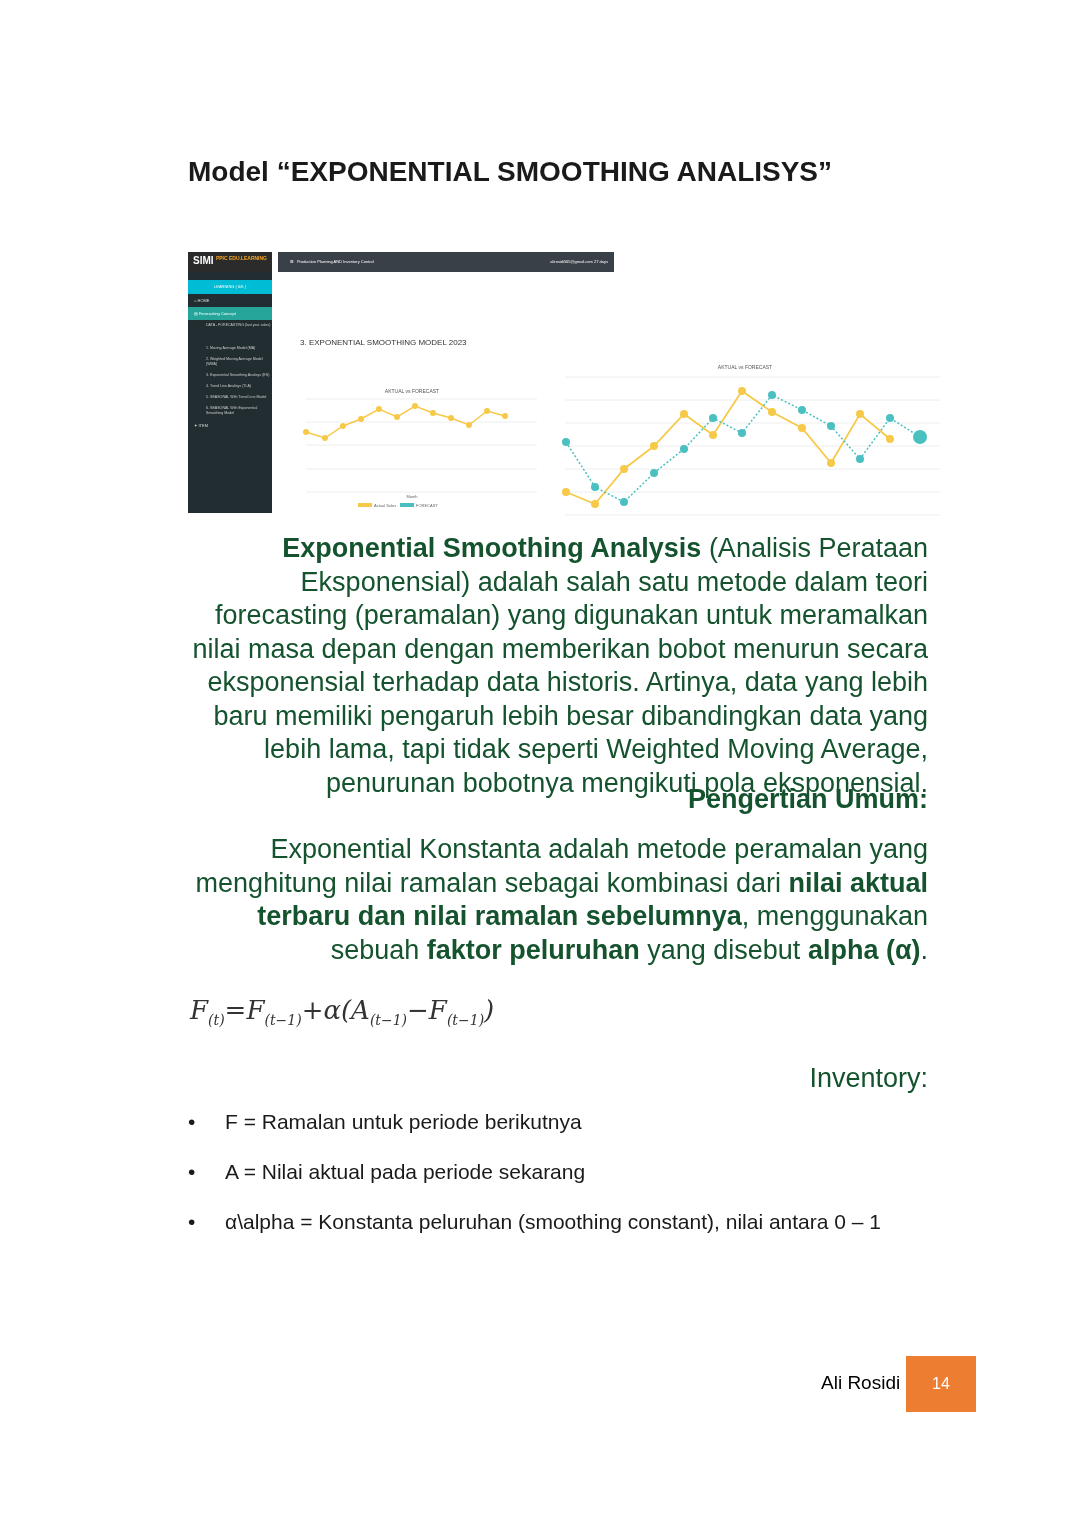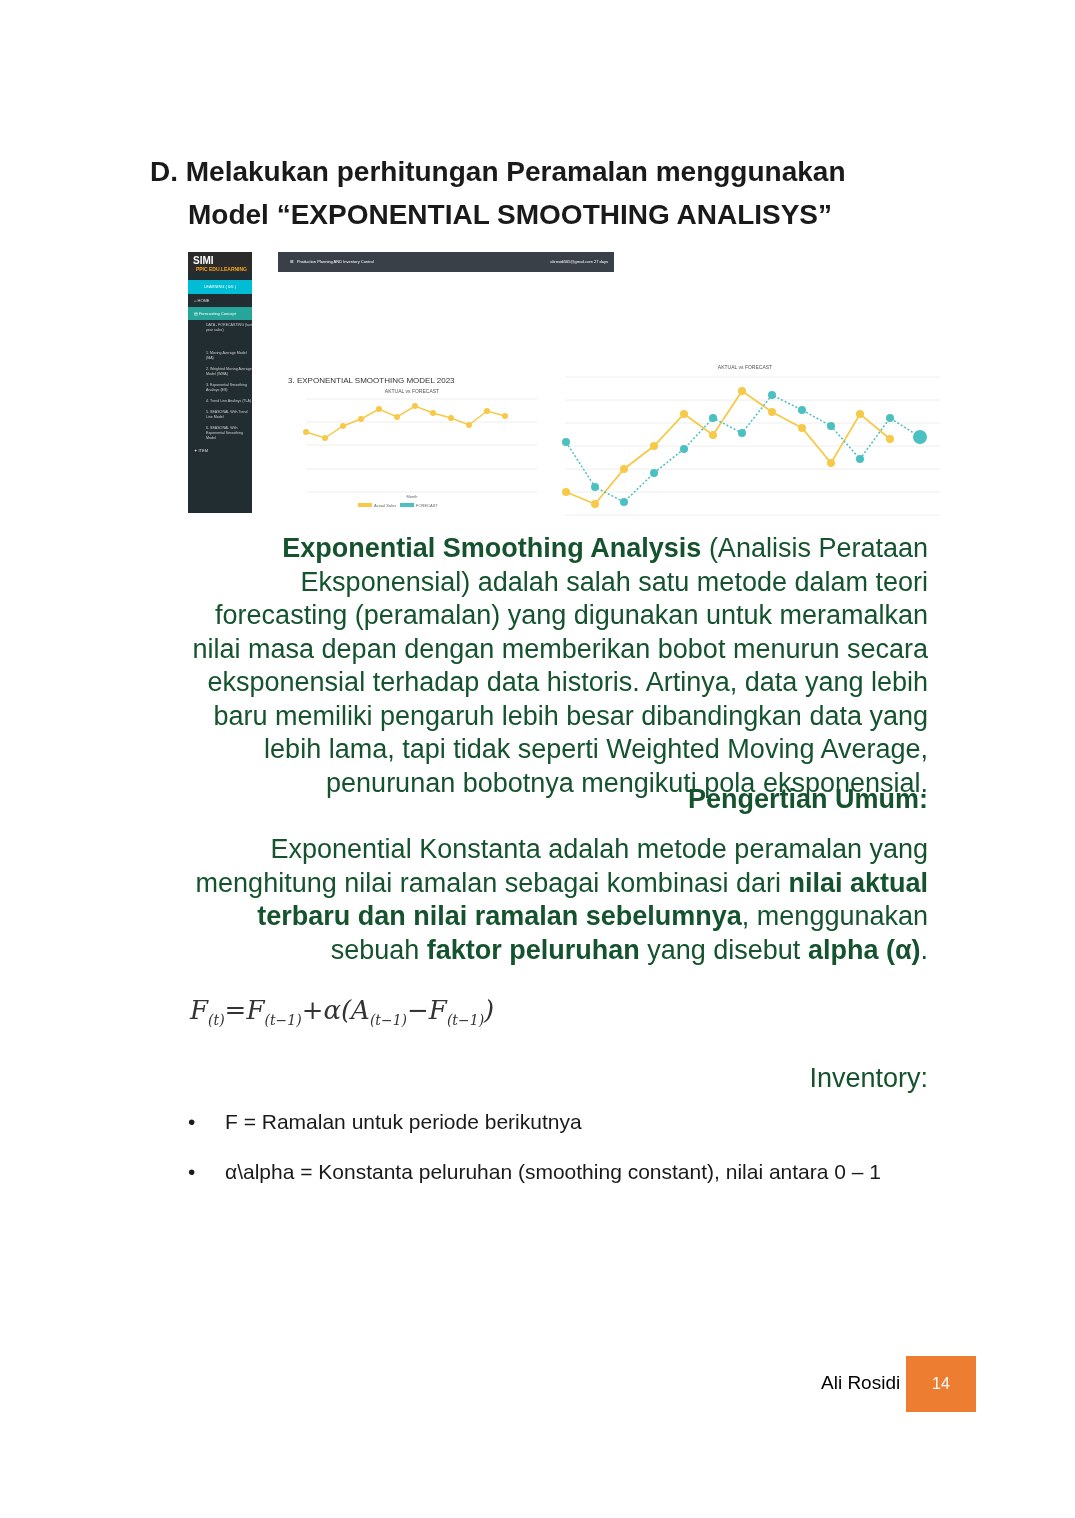--- a/index.html
+++ b/index.html
@@ -1,48 +1,47 @@
 <!DOCTYPE html>
 <html><head>
 <meta charset="utf-8">
 <style>
   * { box-sizing: border-box; margin: 0; padding: 0; }
   body { width: 1075px; height: 1518px; background: #fff; font-family: "Liberation Sans", sans-serif; color: #1a1a1a; position: relative; overflow: hidden; }
   .heading { position: absolute; left: 150px; top: 150px; font-size: 28px; font-weight: bold; line-height: 43px; }
   .heading .l2 { padding-left: 38px; display: block; }
   .shot { position: absolute; left: 188px; top: 252px; width: 426px; height: 261px; background: #fff; }
-  .sb { position: absolute; left: 0; top: 0; width: 64px; height: 261px; background: #222d32; }
+  .sb { position: absolute; left: 0; top: 0; width: 84px; height: 261px; background: #222d32; }
   .sb-logo { height: 20px; background: #2b2b2b; color: #fff; font-size: 10px; font-weight: bold; padding: 3px 5px; }
   .sb-logo .pp { color: #f5a623; font-size: 5px; float: right; }
   .sb-learn { height: 14px; margin-top: 8px; background: #00bcd4; color: #fff; font-size: 4px; text-align: center; line-height: 14px; }
   .sb-item { font-size: 4px; color: #ddd; padding: 4px 6px; }
   .sb-item.active { background: #26a69a; color: #fff; }
   .sb-sub { font-size: 3.6px; color: #ccc; padding: 3px 0 3px 18px; line-height: 5px; }
   .top { position: absolute; left: 90px; top: 0; width: 336px; height: 20px; background: #3a4047; color: #fff; font-size: 4px; line-height: 20px; padding-left: 12px; }
   .top .mail { position: absolute; right: 6px; top: 0; }
   .banner { position: absolute; left: 98px; top: 22px; width: 326px; height: 40px; background: #00bcd4; color: #fff; padding: 12px 6px; }
   .banner .t { font-size: 8px; }
   .banner .s { font-size: 4px; margin-top: 4px; }
-  .sec-title { position: absolute; left: 100px; top: 86px; font-size: 8px; color: #333; margin-top: 38px; }
+  .sec-title { position: absolute; left: 112px; top: 86px; font-size: 8px; color: #333; }
   .chart { position: absolute; background: #fff; }
   .para { position: absolute; left: 188px; width: 740px; font-size: 27px; line-height: 33.5px; color: #14532d; text-align: right; }
   .bold { font-weight: bold; }
   .formula { position: absolute; left: 190px; top: 995px; font-family: "DejaVu Serif", serif; font-style: italic; font-size: 26px; color: #333; }
   .formula sub { font-size: 14px; }
   ul.ket { position: absolute; left: 188px; top: 1110px; list-style: none; font-size: 21px; }
   ul.ket li { height: 50px; position: relative; padding-left: 37px; }
   ul.ket li:before { content: "•"; position: absolute; left: 0; }
   .footer-name { position: absolute; left: 821px; top: 1372px; font-size: 19px; color: #000000; }
   .page-num { position: absolute; left: 906px; top: 1356px; width: 70px; height: 56px; background: #ed7d31; color: #fff; font-size: 16px; text-align: center; line-height: 56px; }
 </style>
 </head>
 <body>
 
 <div class="heading">
-  <span>D. Melakukan perhitungan Peramalan menggunakan</span>
   <span class="l2">Model “EXPONENTIAL SMOOTHING ANALISYS”</span>
 </div>
 
 <div class="shot">
   <div class="sb">
     <div class="sb-logo"><span>SIMI</span><span class="pp">PPIC EDU.LEARNING</span></div>
     <div class="sb-learn">LEARNING ( 6/6 )</div>
     <div class="sb-item">⌂ <span>HOME</span></div>
     <div class="sb-item active">▤ <span>Forecasting Concept</span></div>
     <div class="sb-sub">DATA - FORECASTING (last year sales)</div>
@@ -136,17 +135,18 @@
 
 <div class="para" style="top:532px"><span class="bold">Exponential Smoothing Analysis</span><span> (Analisis Perataan Eksponensial) adalah salah satu metode dalam teori forecasting (peramalan) yang digunakan untuk meramalkan nilai masa depan dengan memberikan bobot menurun secara eksponensial terhadap data historis. Artinya, data yang lebih baru memiliki pengaruh lebih besar dibandingkan data yang lebih lama, tapi tidak seperti Weighted Moving Average, penurunan bobotnya mengikuti pola eksponensial.</span></div>
 <div class="para bold" style="top:783px">Pengertian Umum:</div>
 <div class="para" style="top:833px"><span>Exponential Konstanta adalah metode peramalan yang menghitung nilai ramalan sebagai kombinasi dari </span><span class="bold">nilai aktual terbaru dan nilai ramalan sebelumnya</span><span>, menggunakan sebuah </span><span class="bold">faktor peluruhan</span><span> yang disebut </span><span class="bold">alpha (α)</span><span>.</span></div>
 
 <div class="formula">F<sub>(t)</sub>=F<sub>(t−1)</sub>+α(A<sub>(t−1)</sub>−F<sub>(t−1)</sub>)</div>
 
 <div class="para" style="top:1062px">Inventory:</div>
 <ul class="ket">
   <li>F = Ramalan untuk periode berikutnya</li>
+  <li>A = Nilai aktual pada periode sekarang</li>
   <li>α\alpha = Konstanta peluruhan (smoothing constant), nilai antara 0 – 1</li>
 </ul>
 
 <div class="footer-name">Ali Rosidi</div>
 <div class="page-num">14</div>
 
 </body></html>

